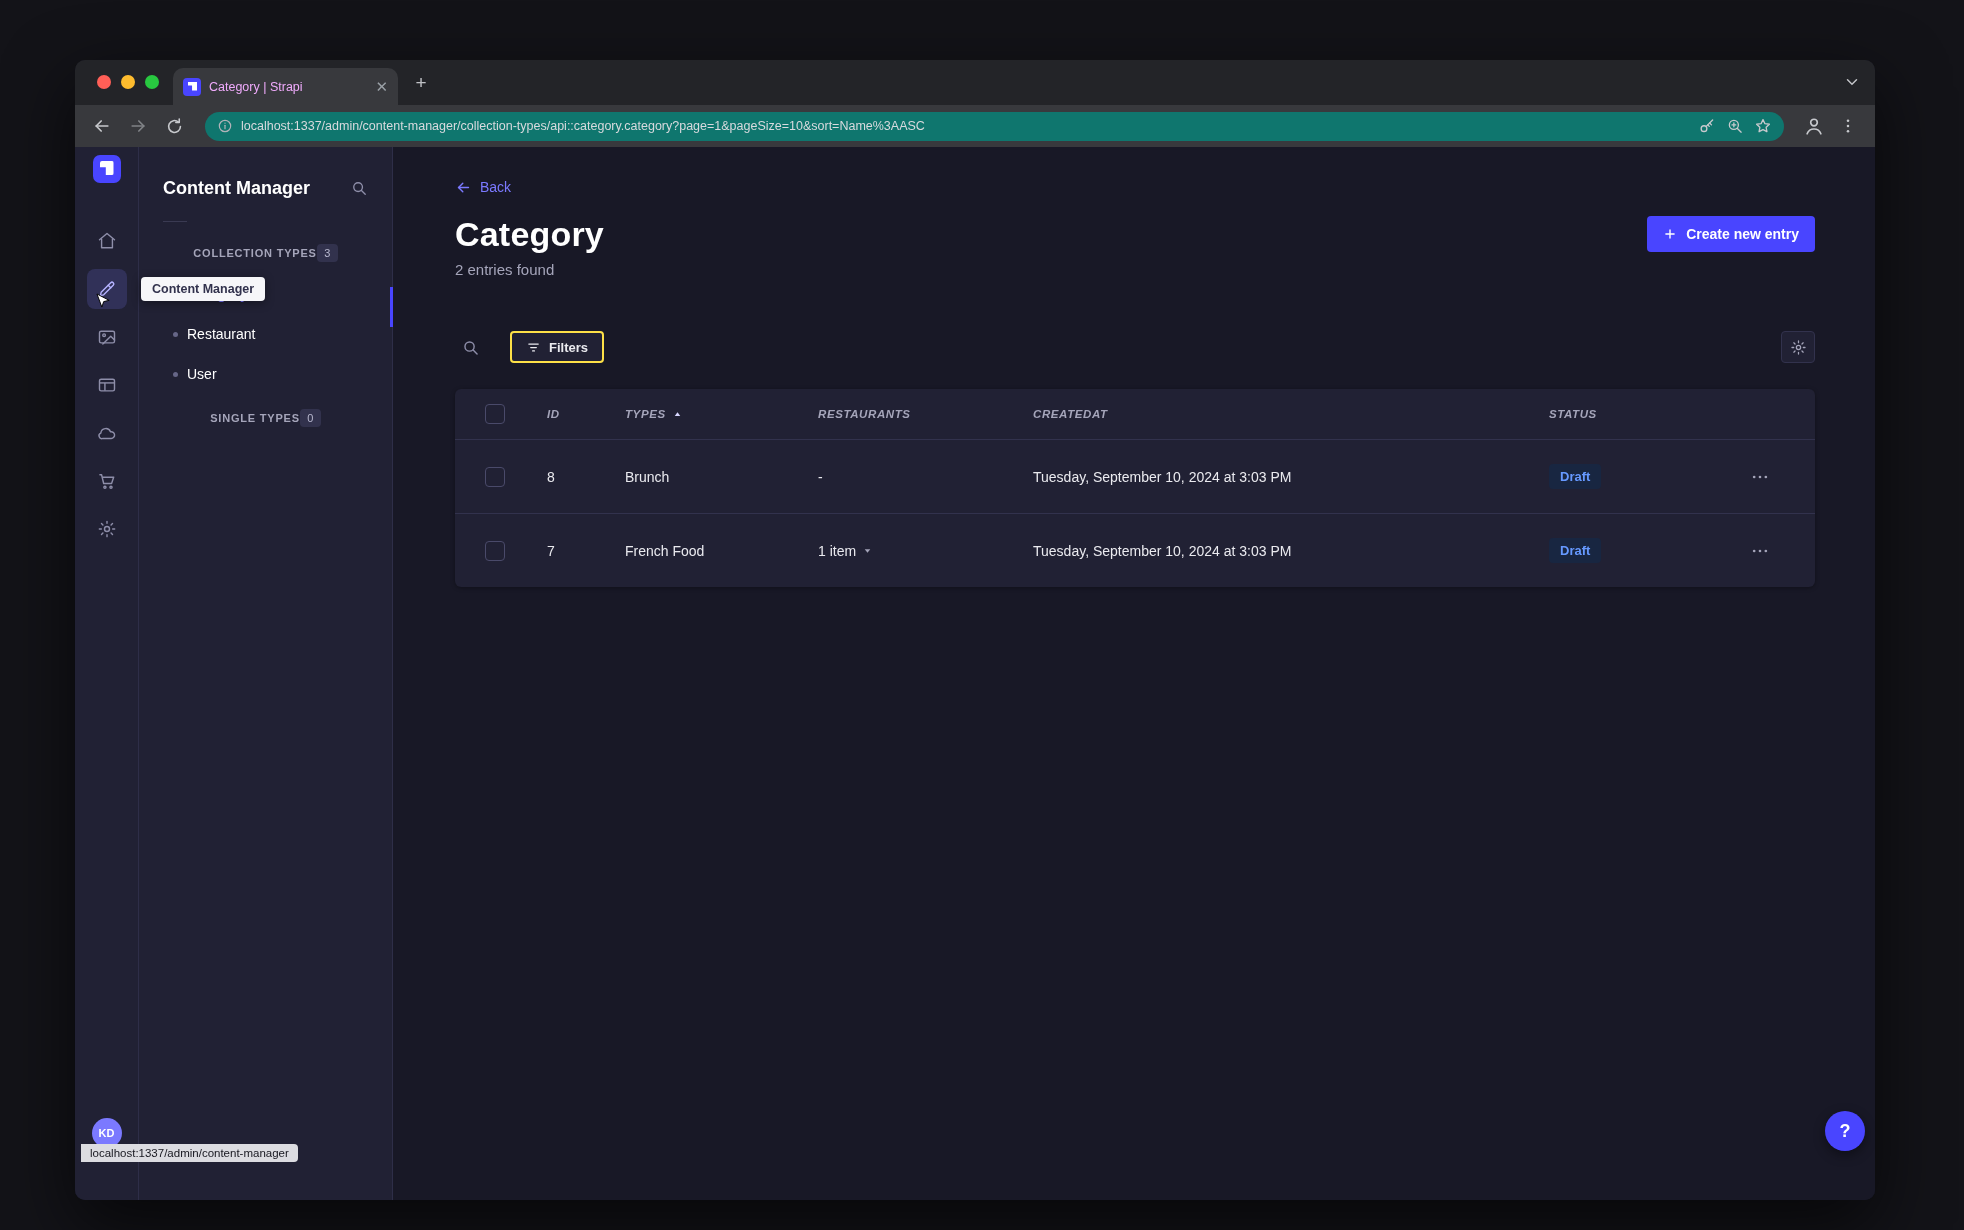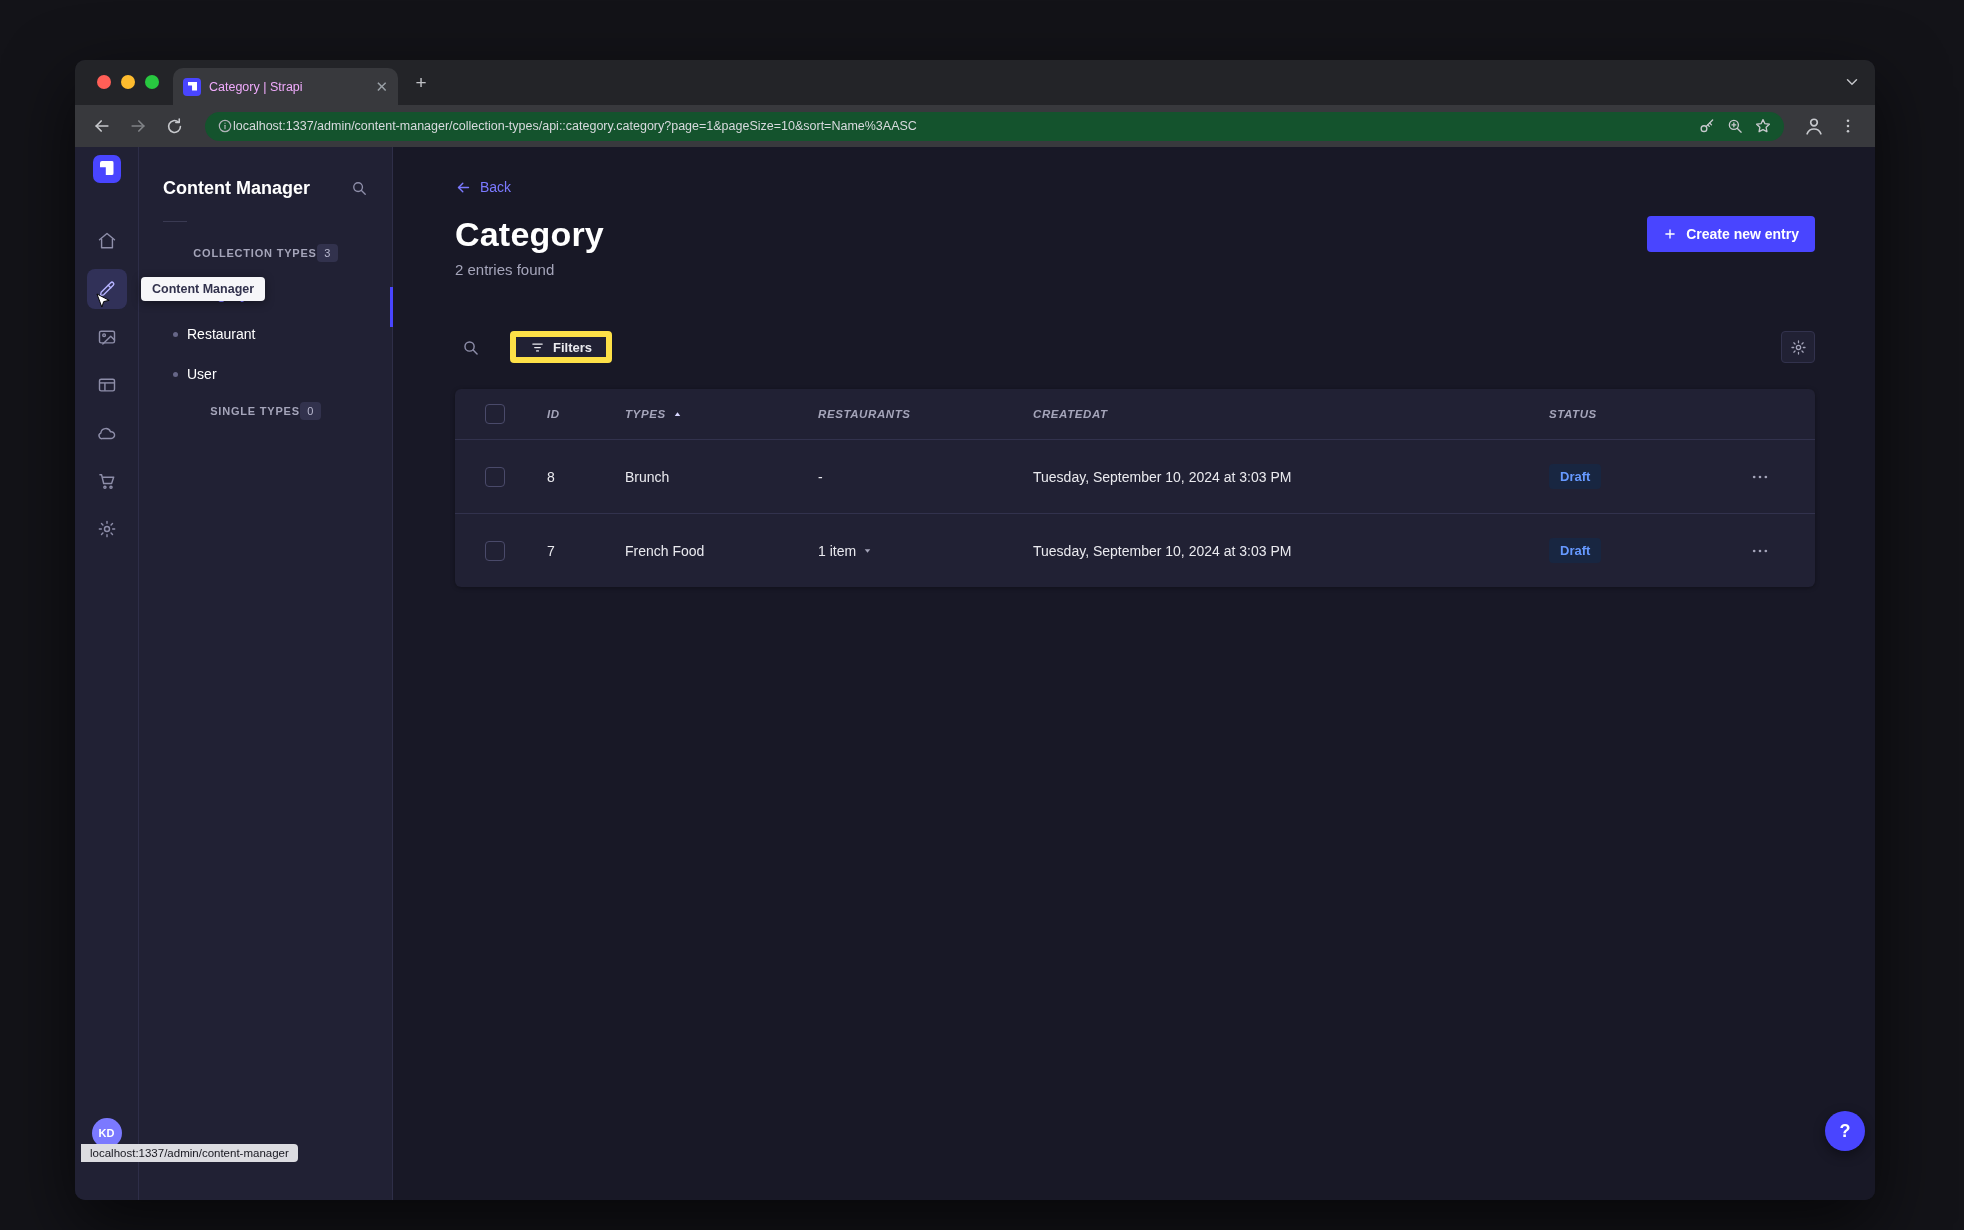--- a/index.html
+++ b/index.html
@@ -23,22 +23,22 @@
     background:#fff; clip-path:polygon(0 0,100% 0,100% 100%,45% 100%,45% 45%,0 45%); }
   .tab-title { font-size:12.5px; color:#f0abfc; white-space:nowrap; overflow:hidden; flex:1; }
   .tab-close { color:#9aa0a6; font-size:15px; line-height:1; cursor:default; }
   .newtab { position:absolute; left:334px; top:12px; width:24px; height:24px; color:#c0c2c6;
     font-size:19px; text-align:center; line-height:22px; border-radius:50%; }
   .strip-chevron { position:absolute; right:14px; top:13px; color:#c0c2c6; }
 
   .toolbar { height:42px; background:#38393d; display:flex; align-items:center;
     padding:0 12px; gap:6px; flex:0 0 auto; }
   .navbtn { width:30px; height:30px; display:flex; align-items:center; justify-content:center; border-radius:50%; flex:0 0 auto;}
-  .omnibox { flex:1; height:29px; margin:0 10px; background:#14532d; border-radius:15px;
-    display:flex; align-items:center; padding:0 12px; min-width:0; }
+  .omnibox { flex:1; height:29px; margin:0 10px; background:#0f766e; border-radius:15px;
+    display:flex; align-items:center; padding:0 12px; gap:8px; min-width:0; }
   .url { font-size:12.5px; color:#d8dade; white-space:nowrap; overflow:hidden; flex:1; }
   .omni-actions { display:flex; align-items:center; gap:10px; flex:0 0 auto; }
   .chrome-avatar { width:27px; height:27px; border-radius:50%; display:flex; align-items:center; justify-content:center; flex:0 0 auto;}
 
   
   .app { flex:1; display:flex; background:#181826; position:relative; overflow:hidden; }
 
   .rail { width:64px; background:#212134; border-right:1px solid #2e2e48;
     display:flex; flex-direction:column; align-items:center; padding-top:8px; flex:0 0 auto; }
   .rail-logo { width:28px; height:28px; border-radius:7px; background:#4945ff; position:relative; }
@@ -84,21 +84,21 @@
   .title-row { margin-top:16px; display:flex; align-items:center; justify-content:space-between; height:42px; }
   .page-title { font-size:34px; font-weight:700; color:#ffffff; letter-spacing:.2px; }
   .create-btn { height:36px; background:#4945ff; border:none; border-radius:4px; color:#fff;
     font-size:14px; font-weight:600; display:flex; align-items:center; gap:9px; padding:0 16px;
     font-family:inherit; }
   .subtitle { margin-top:6px; font-size:15px; color:#a5a5ba; height:20px; }
 
   .list-toolbar { margin-top:50px; display:flex; align-items:center; height:32px; }
   .tool-search { width:30px; height:30px; display:flex; align-items:center; justify-content:center; }
   .filters-btn { margin-left:25px; height:32px; padding:0 14px; background:#212134;
-    border:6px solid #fde047; border-radius:4px; color:#eaeaef; font-size:13px; font-weight:600;
+    border:2px solid #fde047; border-radius:4px; color:#eaeaef; font-size:13px; font-weight:600;
     display:flex; align-items:center; gap:8px; font-family:inherit; }
   .gear-btn { margin-left:auto; width:34px; height:32px; background:#212134; border:1px solid #32324d;
     border-radius:4px; display:flex; align-items:center; justify-content:center; }
 
   .table-card { margin-top:26px; background:#212134; border-radius:6px;
     box-shadow:0 1px 4px rgba(0,0,0,.35); overflow:hidden; }
   .trow { display:grid; grid-template-columns:92px 78px 193px 215px 516px 156px 1fr;
     align-items:center; }
   .trow.head { height:50px; }
   .trow.body-row { height:74px; border-top:1px solid #32324d; }
@@ -277,21 +277,21 @@
         <div class="nav-item">
           <span class="bullet"></span>
           <span>Restaurant</span>
         </div>
         <div class="nav-item">
           <span class="bullet"></span>
           <span>User</span>
         </div>
       </div>
 
-      <div class="section-row" style="margin-top:8px;">
+      <div class="section-row" style="margin-top:15px;">
         <span class="section-label">SINGLE TYPES</span>
         <span class="count-badge">0</span>
       </div>
 
       <div class="active-indicator"></div>
     </div>
 
     <div class="cm-tooltip">Content Manager</div>
 
     <div class="cursor">

